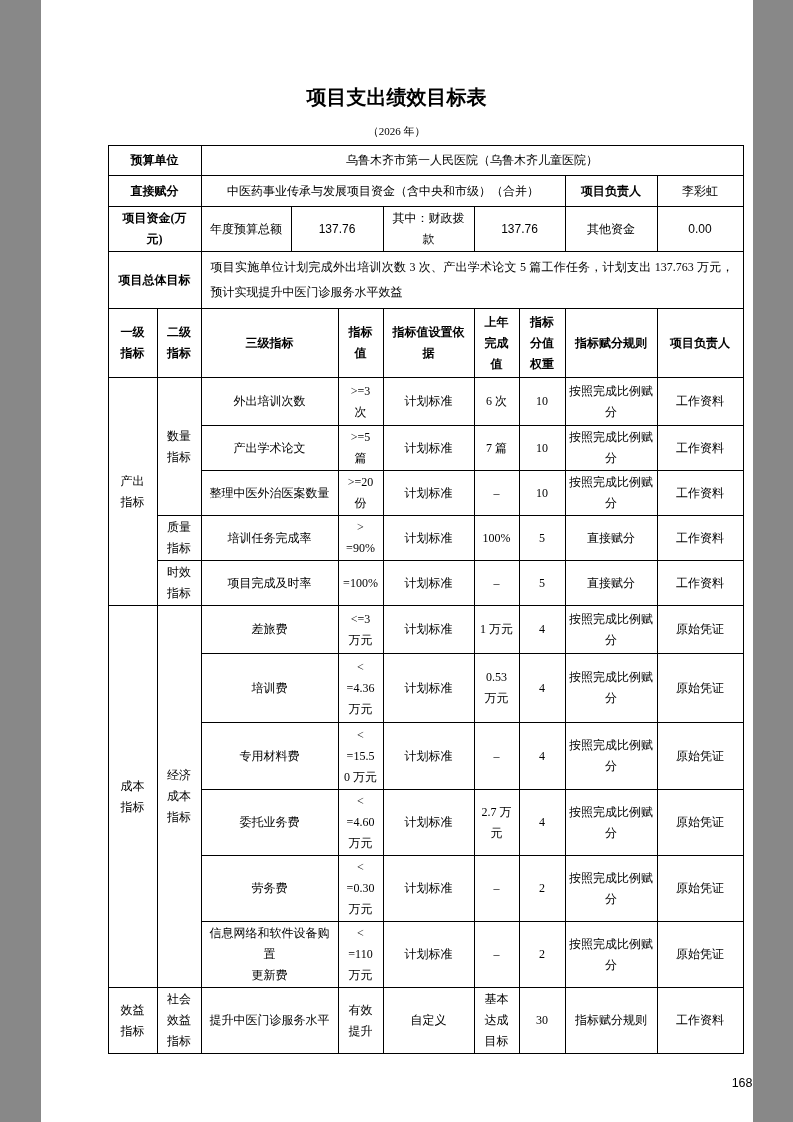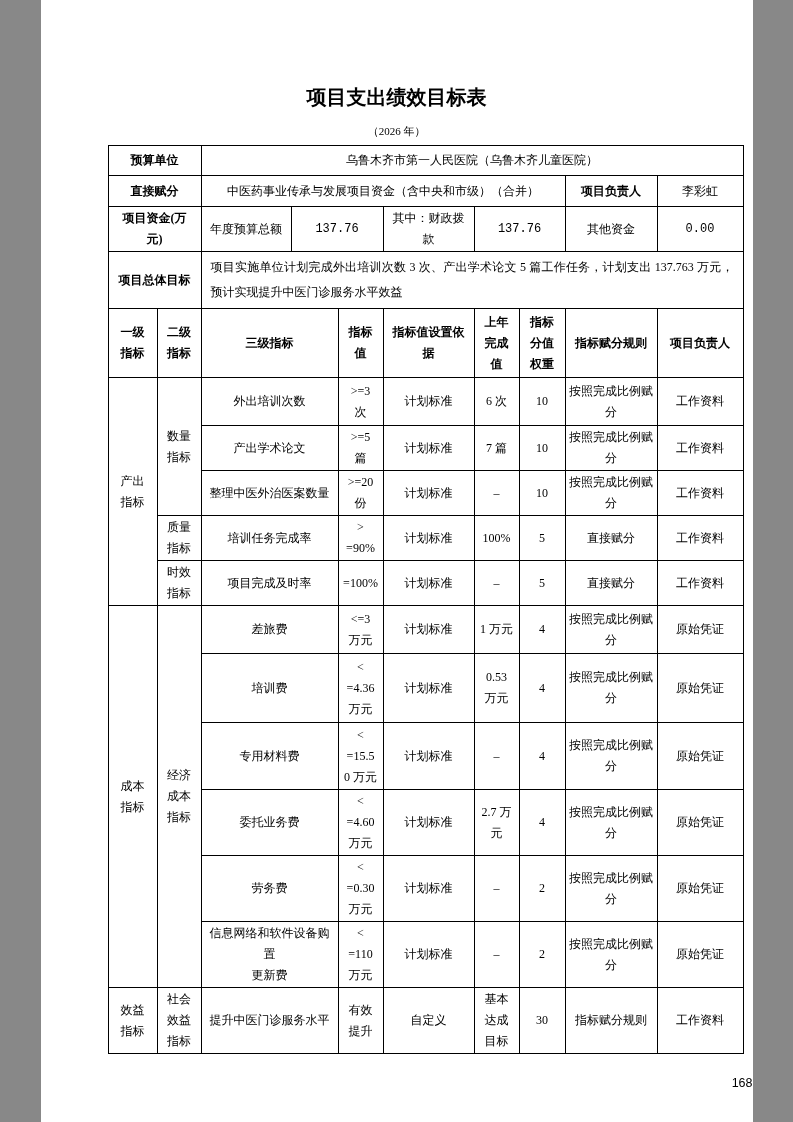--- a/index.html
+++ b/index.html
@@ -26,21 +26,21 @@
     text-align:center;vertical-align:middle;
     padding:1px 3px;
     white-space:pre-line;
     overflow:hidden;
     word-break:break-all;
   }
   td.b{font-weight:bold;}
   td.goal{
     text-align:justify;padding:2px 9px;line-height:25px;
   }
-  .sans{font-family:Liberation Mono, monospace;}
+  .sans{font-family:Liberation Sans, sans-serif;}
   .page-number{
     margin-top:22px;text-align:right;font-size:12.5px;
     font-family:"Liberation Sans","DejaVu Sans",sans-serif;
   }
 </style>
 </head>
 <body>
 
 <div class="page">
 

